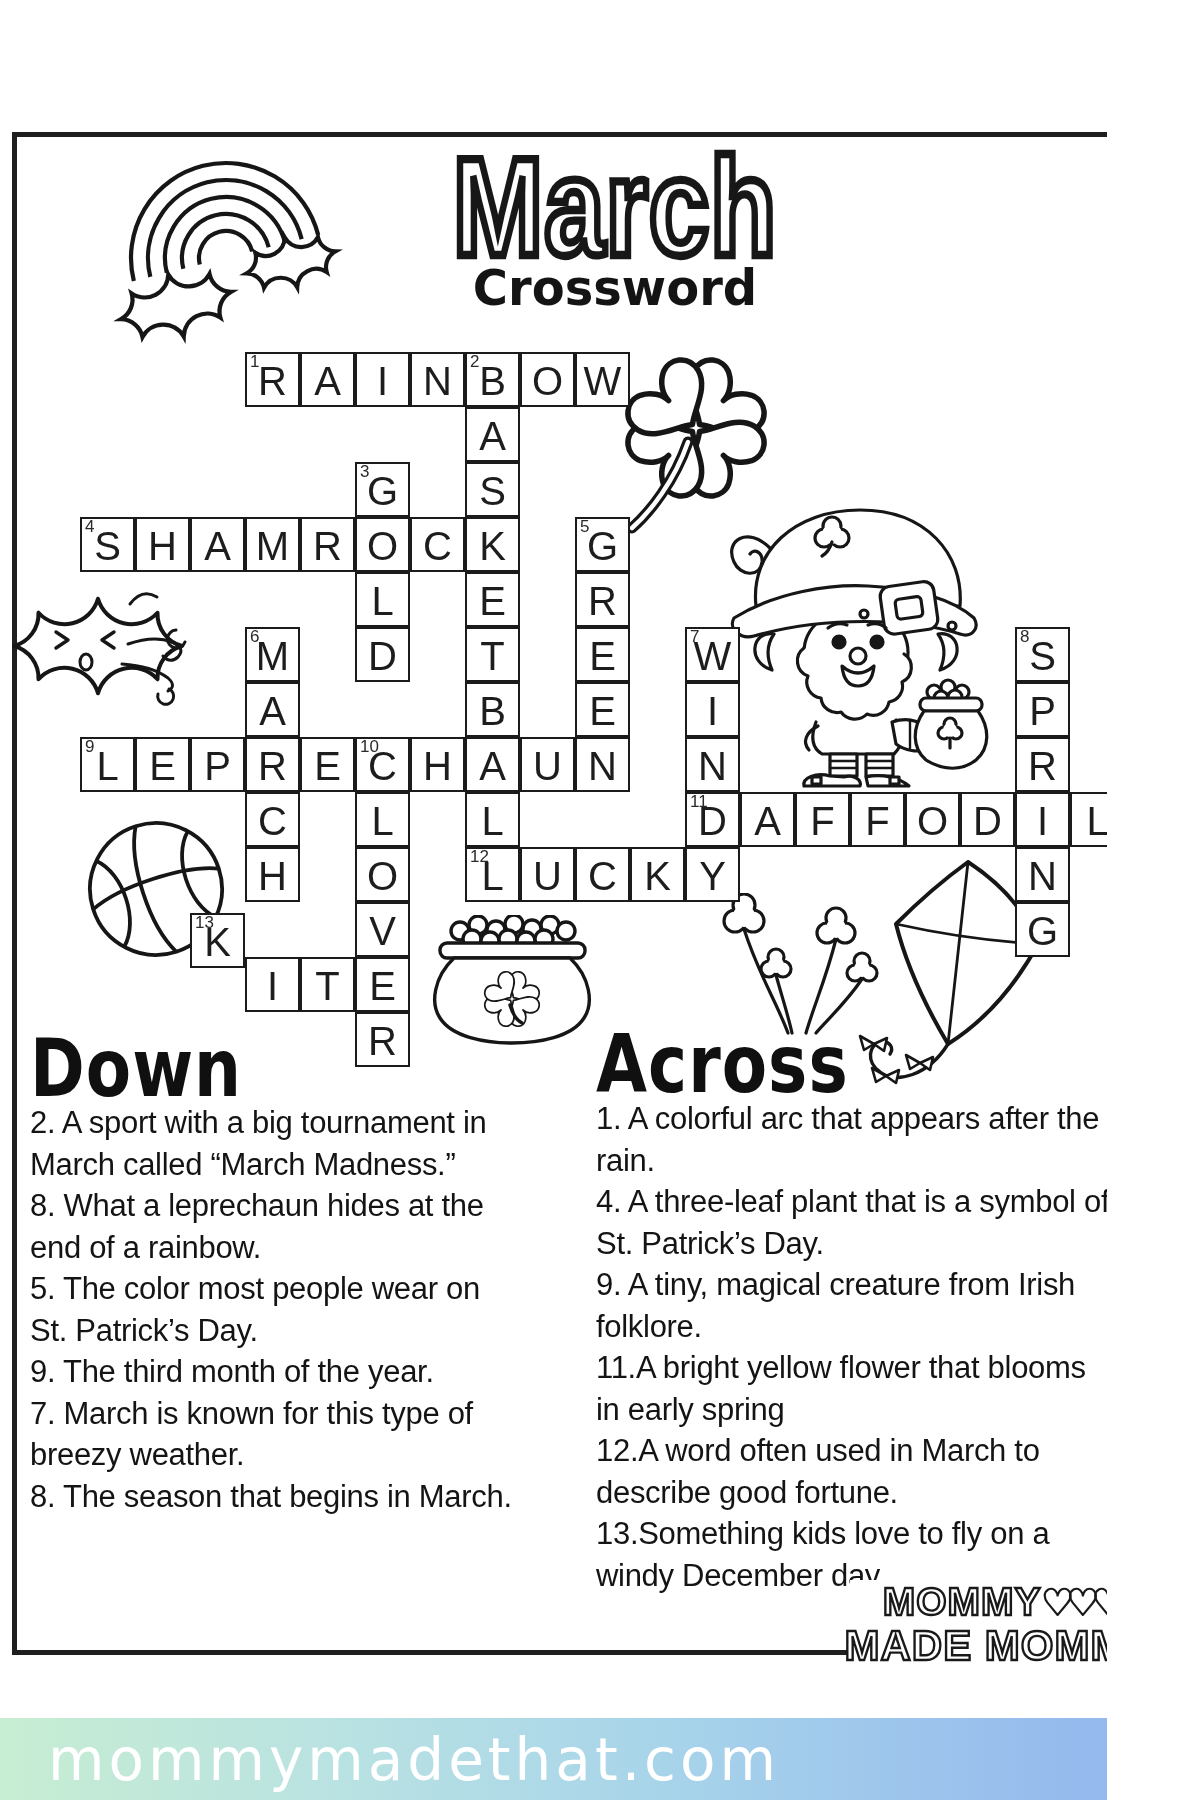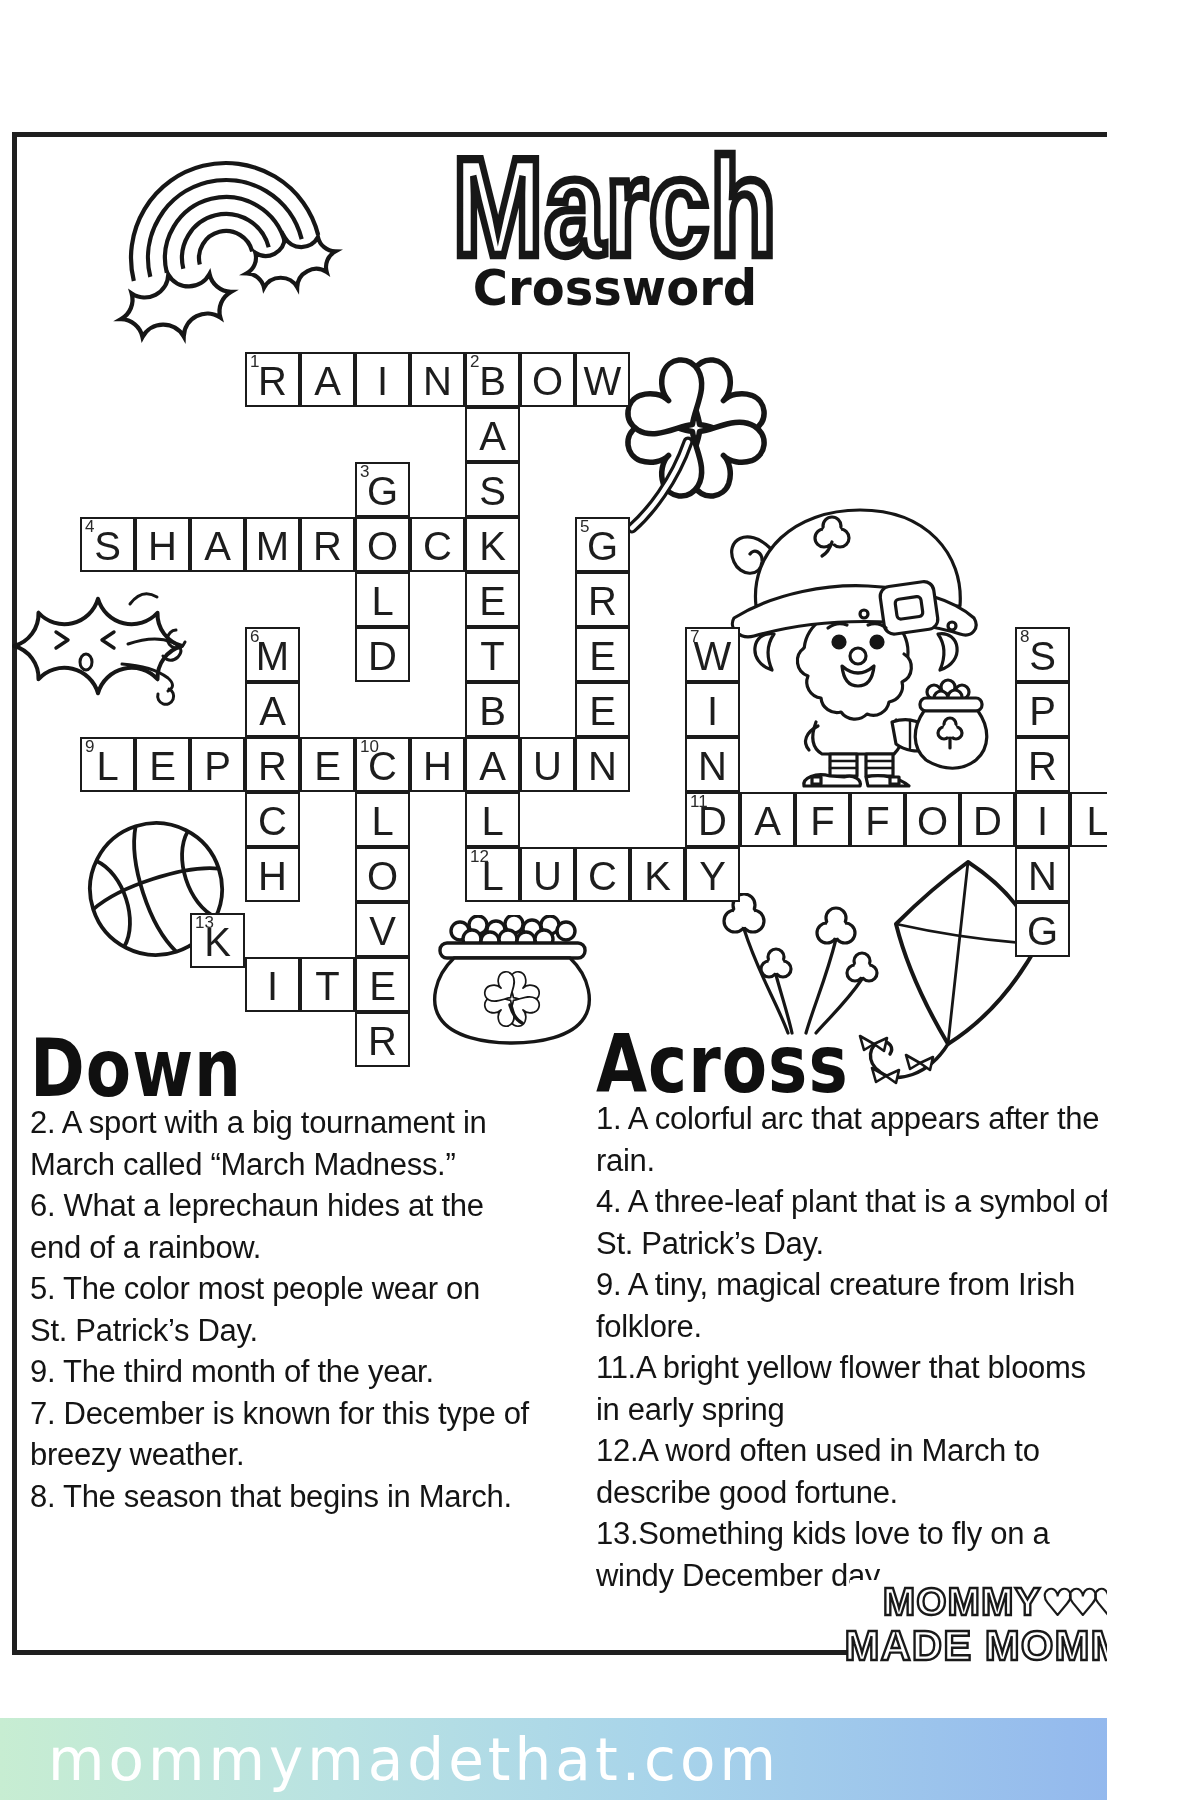--- a/index.html
+++ b/index.html
@@ -471,26 +471,26 @@
       <div class="cell" style="left: 300px; top: 957px;">
         <span class="ltr">T</span>
       </div>
     </div>
 
   <div class="heading" id="down-heading">Down</div>
   <div class="heading" id="across-heading">Across</div>
   <div class="clue-list" id="down-list">
       <div class="clue">2. A sport with a big tournament in
 March called “March Madness.”</div>
-      <div class="clue">6. What a leprechaun hides at the
+      <div class="clue">8. What a leprechaun hides at the
 end of a rainbow.</div>
       <div class="clue">5. The color most people wear on
 St. Patrick’s Day.</div>
       <div class="clue">9. The third month of the year.</div>
-      <div class="clue">7. December is known for this type of
+      <div class="clue">7. March is known for this type of
 breezy weather.</div>
       <div class="clue">8. The season that begins in March.</div>
     </div>
   <div class="clue-list" id="across-list">
       <div class="clue">1. A colorful arc that appears after the
 rain.</div>
       <div class="clue">4. A three-leaf plant that is a symbol of
 St. Patrick’s Day.</div>
       <div class="clue">9. A tiny, magical creature from Irish
 folklore.</div>

